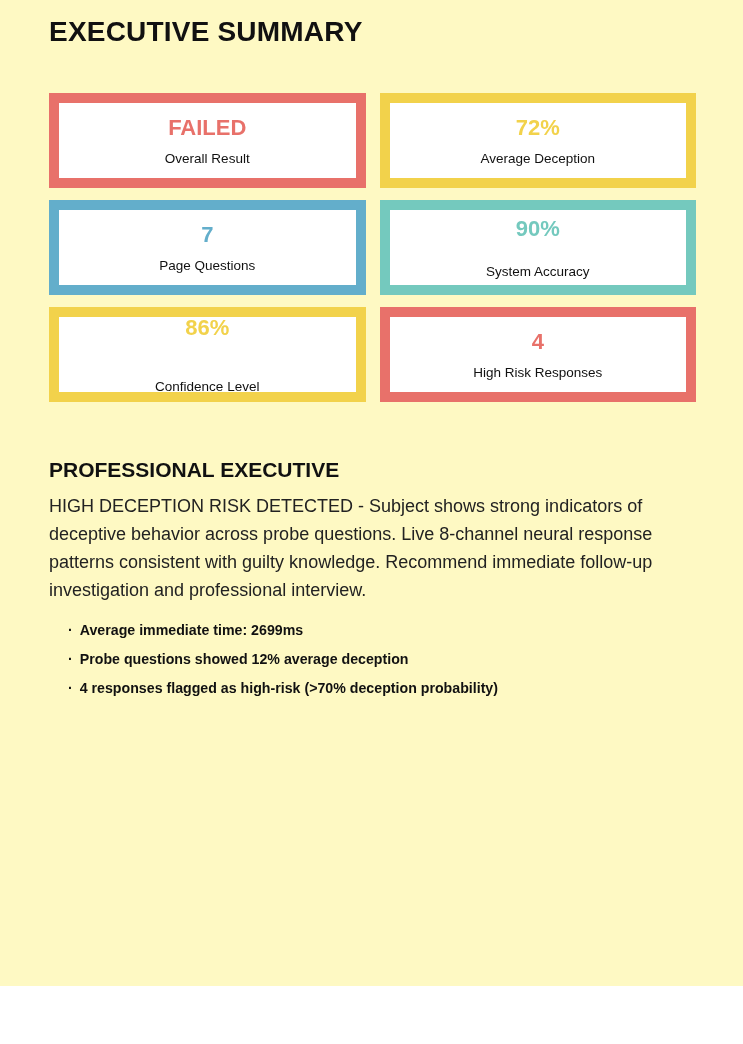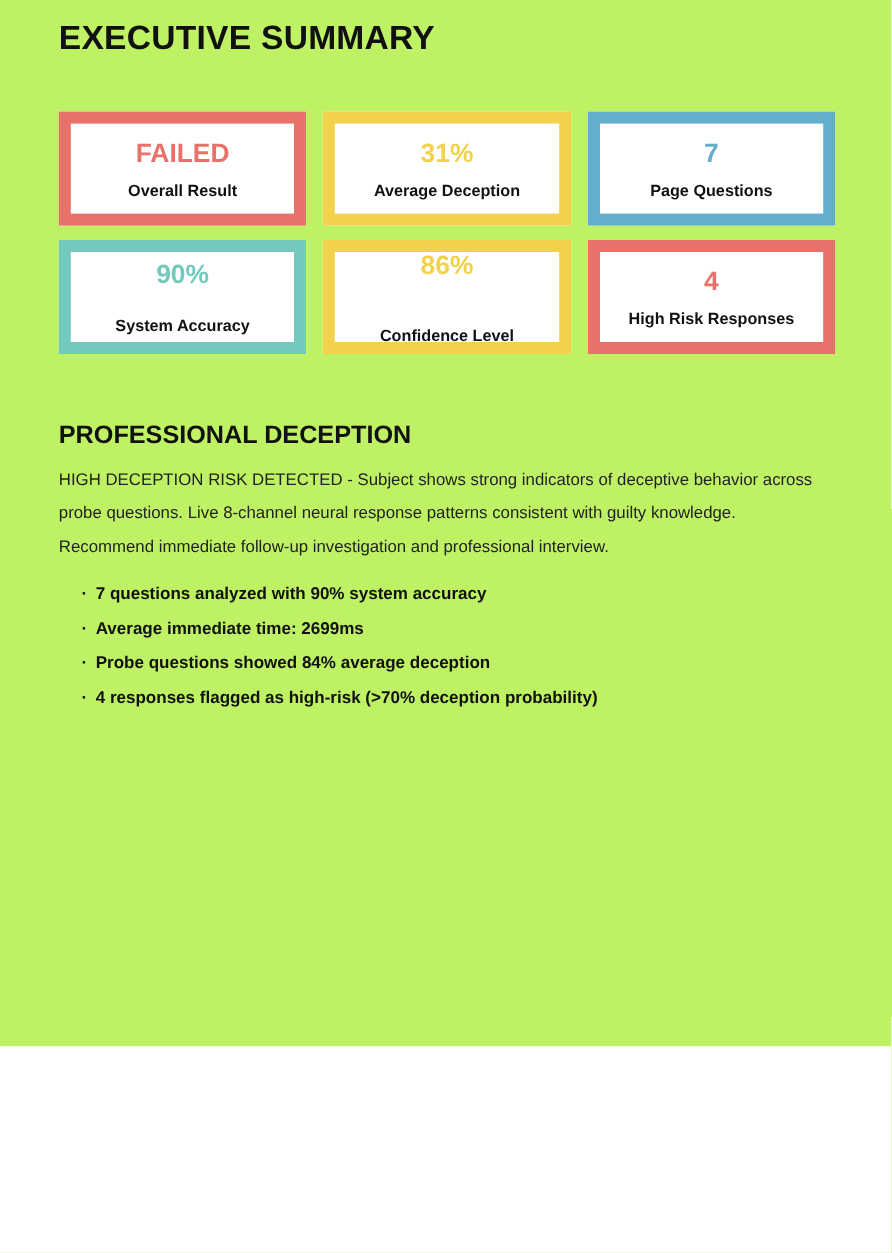--- a/index.html
+++ b/index.html
@@ -5,38 +5,38 @@
   * { box-sizing: border-box; margin: 0; padding: 0; }
   html, body { background: #fff; }
   body {
     font-family: "Liberation Sans", sans-serif;
     color: #1a1a1a;
     -webkit-font-smoothing: antialiased;
   }
   .page {
     position: relative;
     width: 743px;
-    height: 872px;
-    background: #bef264;
+    height: 986px;
+    background: #fef9c3;
     overflow: hidden;
   }
   .content {
     padding: 16px 47px 0 49px;
   }
   .doc-title {
     font-size: 28px;
     line-height: 32px;
     font-weight: bold;
     letter-spacing: 0.2px;
     color: #111;
   }
   .cards-grid {
     margin-top: 45px;
     display: grid;
-    grid-template-columns: repeat(3, 1fr);
+    grid-template-columns: repeat(2, 1fr);
     column-gap: 14px;
     row-gap: 12px;
   }
   .stat-card {
     height: 95px;
     background: #fff;
     border: 10px solid #ccc;
     display: flex;
     flex-direction: column;
     align-items: center;
@@ -44,33 +44,33 @@
     text-align: center;
   }
   .stat-value {
     font-size: 22px;
     font-weight: bold;
     line-height: 24px;
   }
   .stat-label {
     margin-top: 11px;
     font-size: 13.5px;
-    font-weight: bold;
+    font-weight: normal;
     color: #111;
   }
   .section-heading {
     font-size: 21px;
     line-height: 25px;
     font-weight: bold;
     color: #111;
   }
   .pa-section { margin-top: 55px; }
   .pa-body {
     margin-top: 10px;
-    font-size: 14px;
+    font-size: 18px;
     line-height: 28px;
     font-weight: normal;
     color: #222;
     max-width: 650px;
   }
   .kf-section { margin-top: 18px; }
   .kf-list {
     margin-top: 13px;
     padding-left: 19px;
     list-style: none;
@@ -105,21 +105,21 @@
     <h1 class="doc-title">EXECUTIVE SUMMARY</h1>
 
     <div class="cards-grid">
 
       <div class="stat-card" style="border-color: rgb(232, 113, 106);">
         <div class="stat-value" style="color: rgb(232, 113, 106);">FAILED</div>
         <div class="stat-label">Overall Result</div>
       </div>
 
       <div class="stat-card" style="border-color: rgb(242, 210, 75);">
-        <div class="stat-value" style="color: rgb(242, 210, 75);">31%</div>
+        <div class="stat-value" style="color: rgb(242, 210, 75);">72%</div>
         <div class="stat-label">Average Deception</div>
       </div>
 
       <div class="stat-card" style="border-color: rgb(99, 174, 203);">
         <div class="stat-value" style="color: rgb(99, 174, 203);">7</div>
         <div class="stat-label">Page Questions</div>
       </div>
 
       <div class="stat-card" style="border-color: rgb(116, 201, 190); gap: 12px;">
         <div class="stat-value" style="color: rgb(116, 201, 190);">90%</div>
@@ -132,29 +132,28 @@
       </div>
 
       <div class="stat-card" style="border-color: rgb(232, 113, 106);">
         <div class="stat-value" style="color: rgb(232, 113, 106);">4</div>
         <div class="stat-label">High Risk Responses</div>
       </div>
 
     </div>
 
     <div class="pa-section">
-      <h2 class="section-heading">PROFESSIONAL DECEPTION</h2>
+      <h2 class="section-heading">PROFESSIONAL EXECUTIVE</h2>
       <p class="pa-body">HIGH DECEPTION RISK DETECTED - Subject shows strong indicators of deceptive behavior across probe questions. Live 8-channel neural response patterns consistent with guilty knowledge. Recommend immediate follow-up investigation and professional interview.</p>
     </div>
 
     <div class="kf-section">
       <ul class="kf-list">
-        <li class="kf-item"><span class="kf-bullet">·</span><span>7 questions analyzed with 90% system accuracy</span></li>
         <li class="kf-item"><span class="kf-bullet">·</span><span>Average immediate time: 2699ms</span></li>
-        <li class="kf-item"><span class="kf-bullet">·</span><span>Probe questions showed 84% average deception</span></li>
+        <li class="kf-item"><span class="kf-bullet">·</span><span>Probe questions showed 12% average deception</span></li>
         <li class="kf-item"><span class="kf-bullet">·</span><span>4 responses flagged as high-risk (&gt;70% deception probability)</span></li>
       </ul>
     </div>
 
   </div>
 
   <div class="page-footer">Page 2 of 4</div>
 </div>
 
 </body></html>

